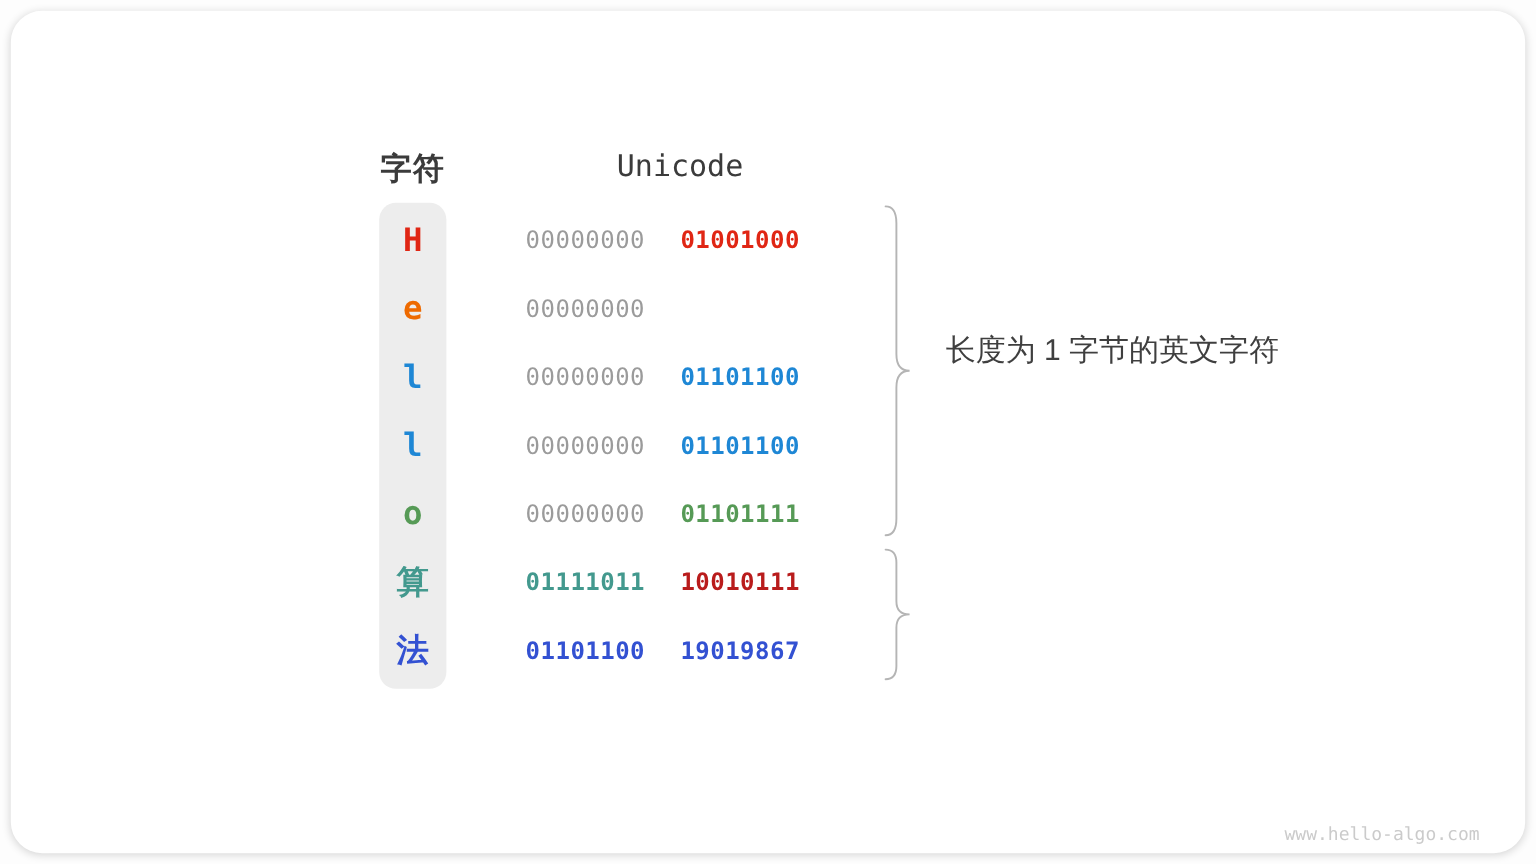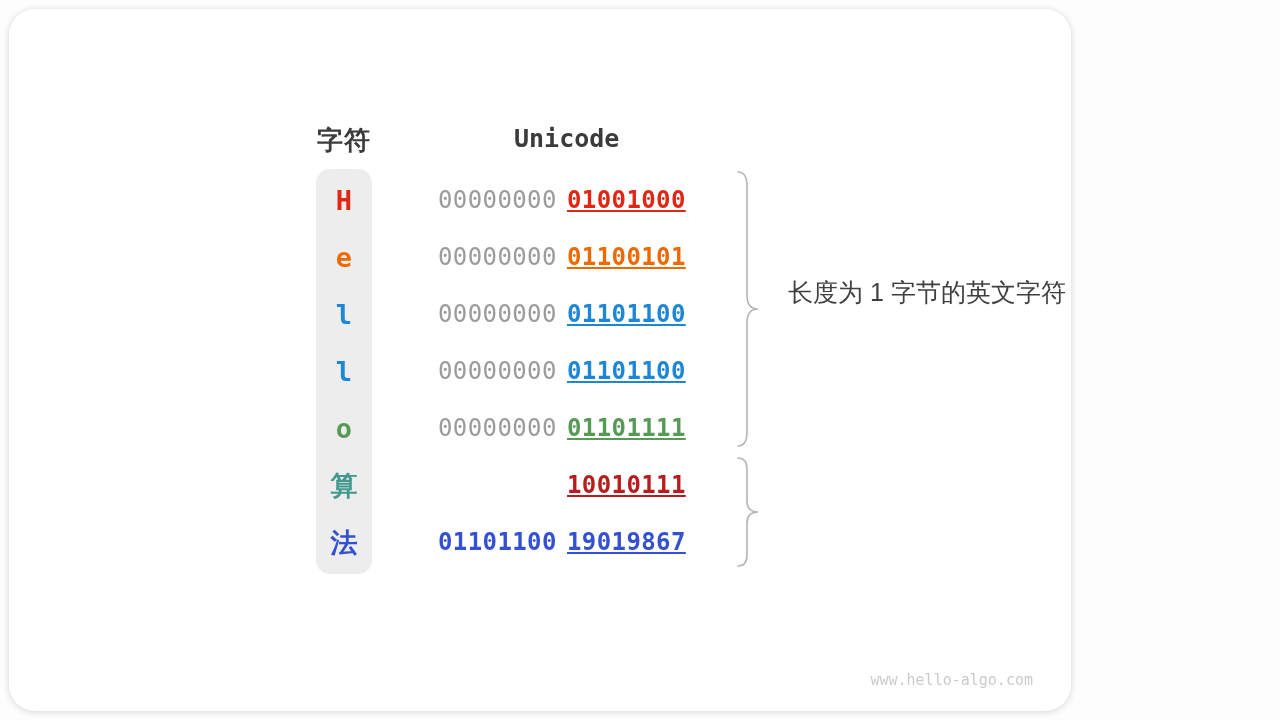--- a/index.html
+++ b/index.html
@@ -6,39 +6,39 @@
   html, body { width: 1280px; height: 720px; background: #fdfdfd; overflow: hidden; }
   .screen {
     position: relative;
     width: 1280px;
     height: 720px;
     font-family: "Liberation Sans", sans-serif;
   }
   .card {
     position: absolute;
     left: 9px; top: 9px;
-    width: 1062px; height: 702px;
+    width: 1262px; height: 702px;
     background: #ffffff;
     border-radius: 26px;
     box-shadow: 0 1px 7px rgba(0,0,0,0.16);
   }
   
   .hdr-char {
     position: absolute;
     left: 307px; top: 114px; width: 56px;
     text-align: center;
     font-size: 26px; font-weight: 700;
     color: #3b3b3b;
     letter-spacing: 1px;
   }
   .hdr-unicode {
     position: absolute;
     left: 505px; top: 115px;
     font-family: "DejaVu Sans Mono", monospace;
-    font-size: 25px; font-weight: 700;
+    font-size: 25px; font-weight: 400;
     color: #3b3b3b;
   }
   
   .char-col-bg {
     position: absolute;
     left: 307px; top: 160px;
     width: 56px; height: 405px;
     background: #ededed;
     border-radius: 14px;
   }
@@ -49,46 +49,46 @@
     left: 307px; width: 56px;
     text-align: center;
     line-height: 57px;
     font-family: "DejaVu Sans Mono", monospace;
     font-size: 27px; font-weight: 700;
   }
   .byte {
     position: absolute;
     line-height: 57px;
     font-family: "DejaVu Sans Mono", monospace;
-    font-size: 24px;
+    font-size: 20px;
     letter-spacing: 0.4px;
   }
   .byte-high { left: 429px; }
-  .byte-low  { left: 558px; font-weight: 700; text-decoration: underline; }
+  .byte-low  { left: 558px; font-weight: 700; }
   
   .brace { position: absolute; }
   
   .annotation {
     position: absolute;
     left: 751px; width: 334px;
     text-align: center;
     color: #3f3f3f;
     font-size: 25px;
     line-height: 30px;
   }
   .annotation .sub {
     display: block;
     margin-top: 6px;
     font-weight: 700;
     color: #9b9b9b;
   }
   
   .watermark {
     position: absolute;
-    right: 38px; top: 662px;
+    right: 38px; top: 677px;
     font-family: "DejaVu Sans Mono", monospace;
     font-size: 15px;
     color: #cbcbcb;
   }
 </style>
 </head>
 <body>
 
 <div class="screen">
   <div class="card">
@@ -99,39 +99,39 @@
     <div class="char-col-bg"></div>
 
     <div class="row" style="top:163px;">
       <span class="char-cell" style="color: rgb(224, 38, 20);">H</span>
       <span class="byte byte-high" style="color: rgb(155, 155, 155); font-weight: 400;">00000000</span>
       <span class="byte byte-low" style="color: rgb(224, 38, 20);">01001000</span>
     </div>
     <div class="row" style="top:220px;">
       <span class="char-cell" style="color: rgb(238, 106, 0);">e</span>
       <span class="byte byte-high" style="color: rgb(155, 155, 155); font-weight: 400;">00000000</span>
-      <span class="byte byte-low" style="color: rgb(238, 106, 0);">01100101</span>
     </div>
     <div class="row" style="top:277px;">
       <span class="char-cell" style="color: rgb(30, 135, 213);">l</span>
       <span class="byte byte-high" style="color: rgb(155, 155, 155); font-weight: 400;">00000000</span>
       <span class="byte byte-low" style="color: rgb(30, 135, 213);">01101100</span>
     </div>
     <div class="row" style="top:334px;">
       <span class="char-cell" style="color: rgb(30, 135, 213);">l</span>
       <span class="byte byte-high" style="color: rgb(155, 155, 155); font-weight: 400;">00000000</span>
       <span class="byte byte-low" style="color: rgb(30, 135, 213);">01101100</span>
     </div>
     <div class="row" style="top:391px;">
       <span class="char-cell" style="color: rgb(86, 154, 86);">o</span>
       <span class="byte byte-high" style="color: rgb(155, 155, 155); font-weight: 400;">00000000</span>
       <span class="byte byte-low" style="color: rgb(86, 154, 86);">01101111</span>
     </div>
     <div class="row" style="top:448px;">
       <span class="char-cell" style="color: rgb(67, 153, 142);">算</span>
+      <span class="byte byte-high" style="color: rgb(67, 153, 142); font-weight: 700;">01111011</span>
       <span class="byte byte-low" style="color: #b91c1c;">10010111</span>
     </div>
     <div class="row" style="top:505px;">
       <span class="char-cell" style="color: rgb(51, 81, 210);">法</span>
       <span class="byte byte-high" style="color: rgb(51, 81, 210); font-weight: 700;">01101100</span>
       <span class="byte byte-low" style="color: rgb(51, 81, 210);">19019867</span>
     </div>
 
     <svg class="brace" style="left:726px; top:161px;" width="26" height="278" viewBox="0 0 26 278">
       <path d="M3,2 Q12,2 12,16 L12,125 Q12,139 23,139 Q12,139 12,153 L12,262 Q12,276 3,276" fill="none" stroke="#b5b5b5" stroke-width="1.6" stroke-linecap="round"></path>

